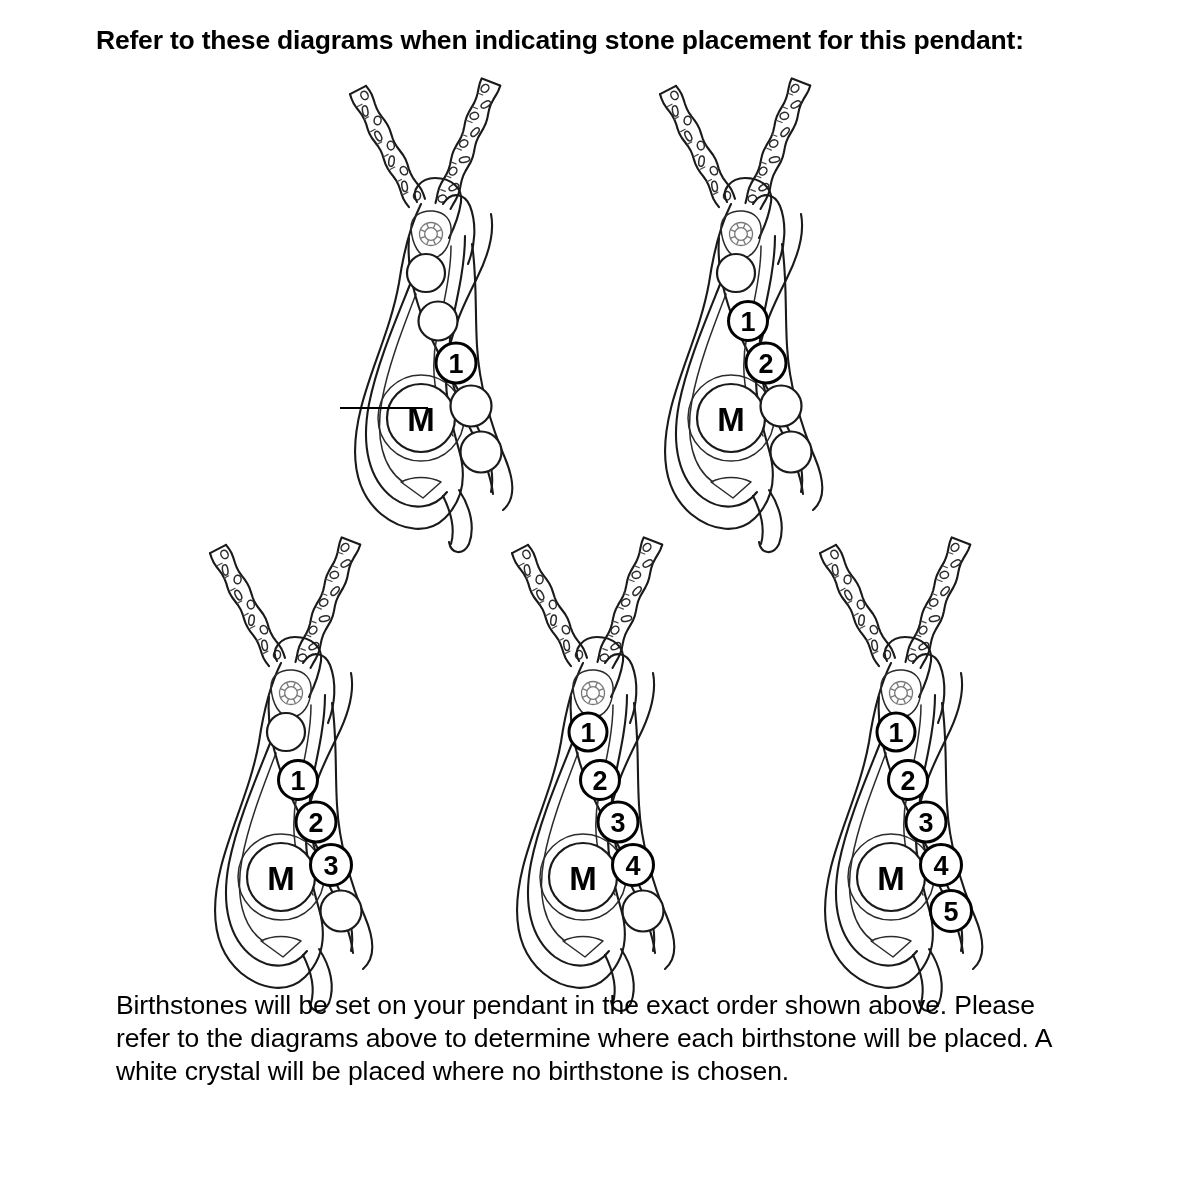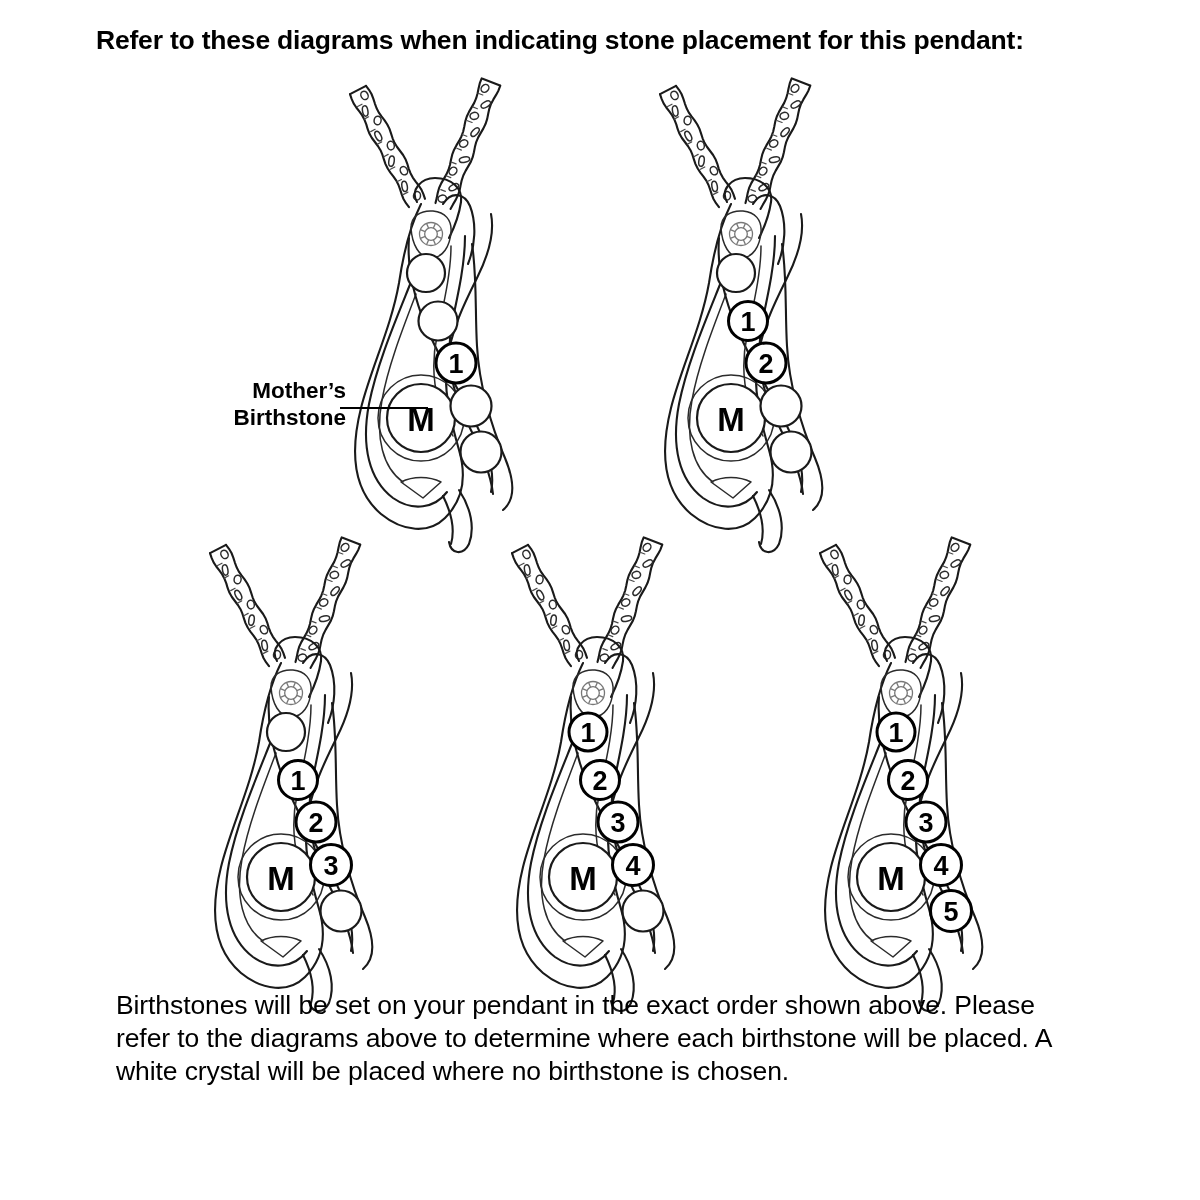--- a/index.html
+++ b/index.html
@@ -544,21 +544,17 @@
             <circle cx="146" cy="328" r="20.5" class="socket-num"></circle>
             <text x="146" y="329" class="num-text">4</text>
             <circle cx="156" cy="374" r="20.5" class="socket-num"></circle>
             <text x="156" y="375" class="num-text">5</text>
           </g>
       </svg>
     </div>
 
   </div>
 
-  <div class="callout">
-    <div>Mother’s</div>
-    <div>Birthstone</div>
-  </div>
   <div class="callout-line"></div>
 
   <div class="footer">Birthstones will be set on your pendant in the exact order shown above. Please refer to the diagrams above to determine where each birthstone will be placed. A white crystal will be placed where no birthstone is chosen.</div>
 
 </div>
 
 </body></html>

